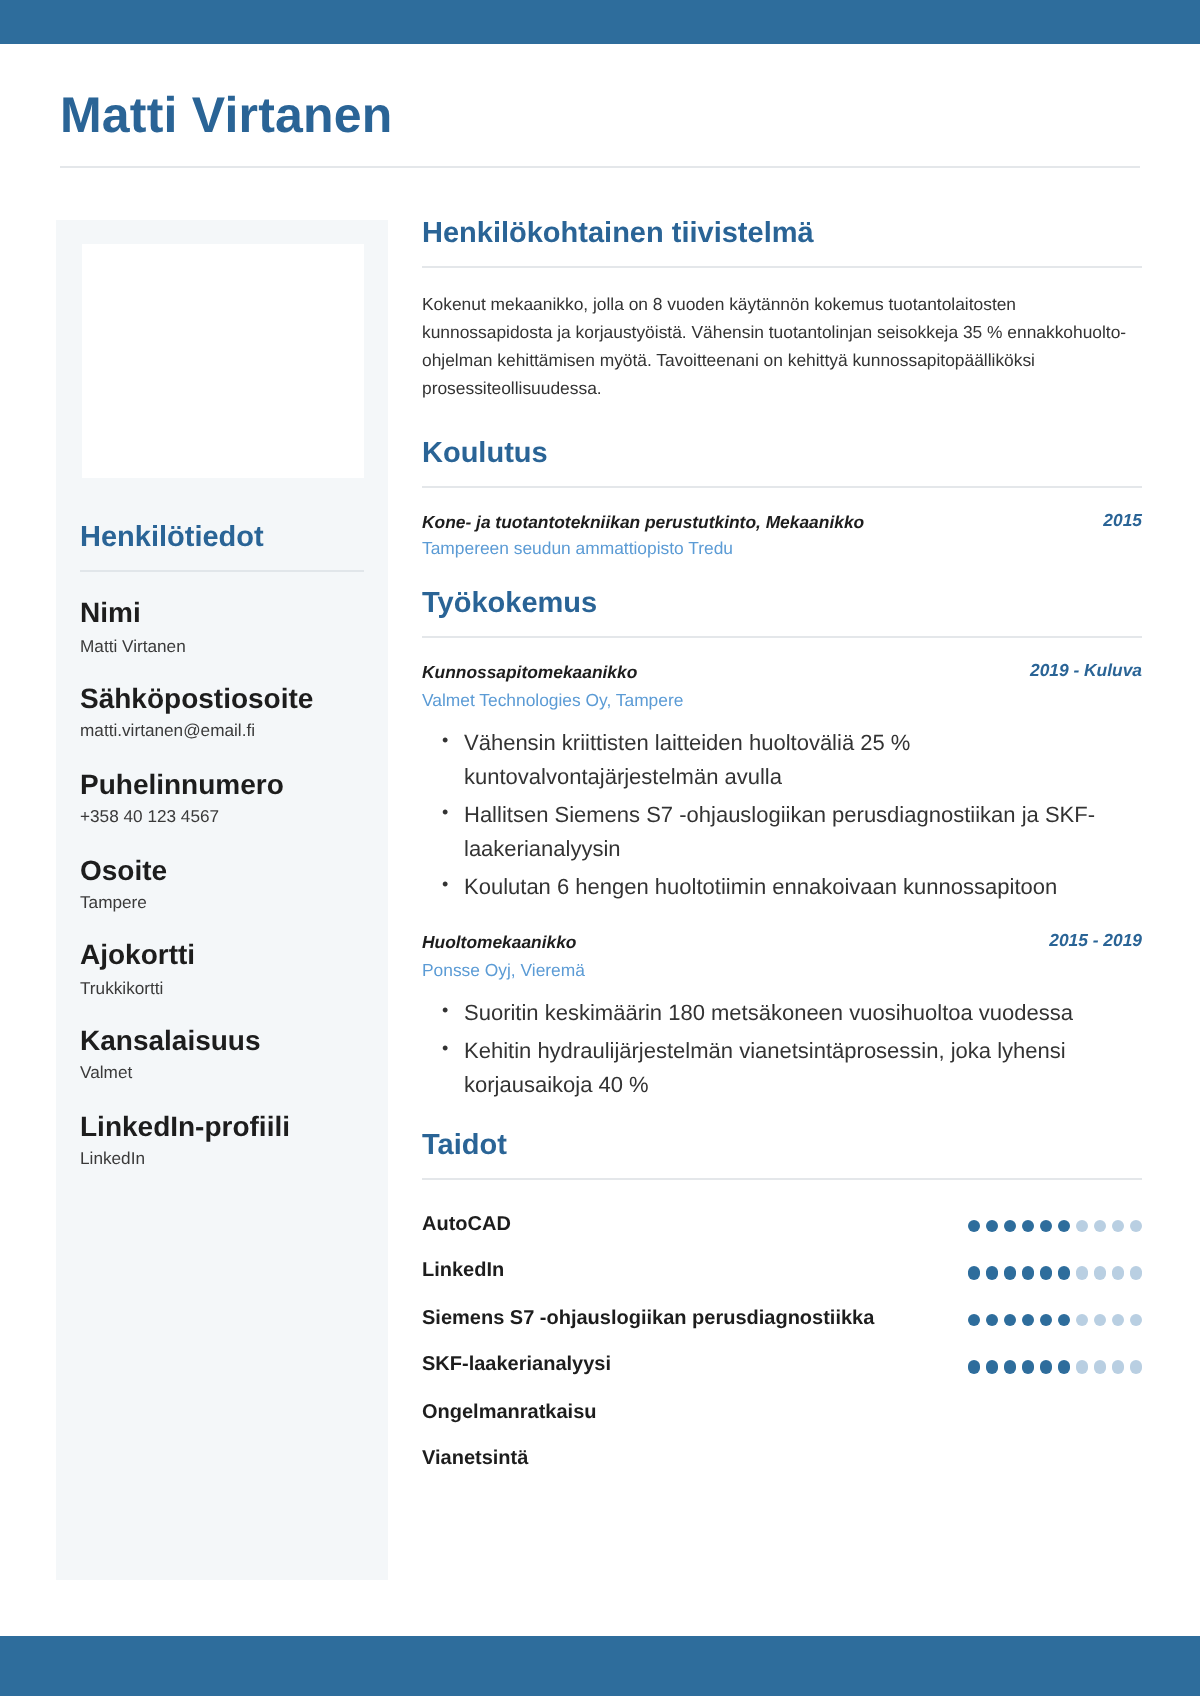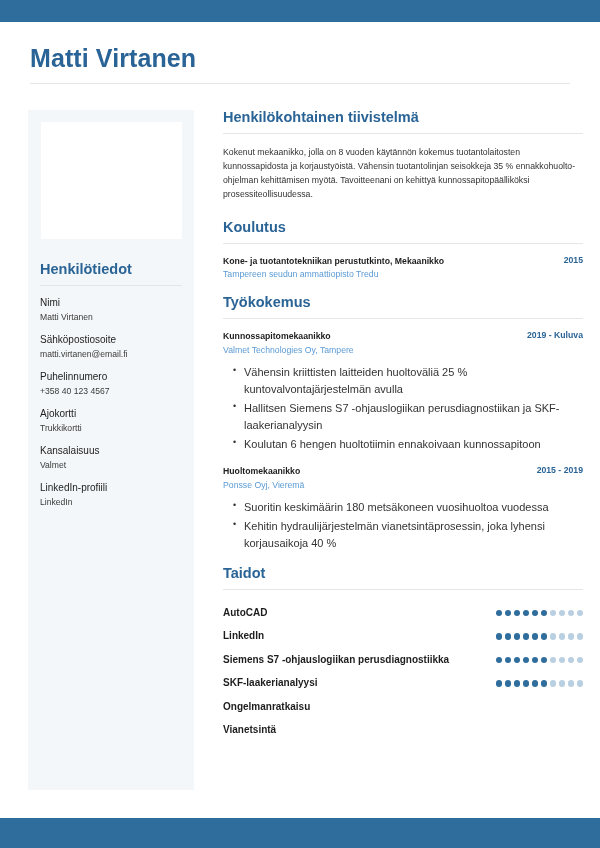--- a/index.html
+++ b/index.html
@@ -96,37 +96,37 @@
   .sidebar-rule {
     border-bottom: 1px solid #e1e6ea;
     margin: 7px 0 10px 0;
   }
 
   .info-item {
     margin-bottom: 10px;
   }
 
   .info-label {
-    font-size: 10px;
-    font-weight: normal;
+    font-size: 14px;
+    font-weight: bold;
     color: #1d1d1d;
     line-height: 1.45;
   }
 
   .info-value {
     font-size: 8.6px;
     color: #3a3a3a;
     line-height: 1.45;
   }
 
   
   .main {
     position: absolute;
     top: 108px;
-    left: 223px;
+    left: 211px;
     width: 360px;
   }
 
   .section {
     margin-bottom: 4px;
   }
 
   .section-title {
     font-size: 14.5px;
     font-weight: bold;
@@ -149,20 +149,21 @@
 
   .entry {
     margin-bottom: 12px;
   }
 
   .entry-head {
     display: flex;
     justify-content: flex-start;
     align-items: flex-start;
     gap: 10px;
+    font-style: italic;
   }
 
   .entry-title {
     font-size: 8.7px;
     font-weight: bold;
     color: #1d1d1d;
     line-height: 1.45;
     flex: 1 1 auto;
   }
 
@@ -264,20 +265,24 @@
           <div class="info-label">Nimi</div>
           <div class="info-value">Matti Virtanen</div>
         </div>
         <div class="info-item">
           <div class="info-label">Sähköpostiosoite</div>
           <div class="info-value">matti.virtanen@email.fi</div>
         </div>
         <div class="info-item">
           <div class="info-label">Puhelinnumero</div>
           <div class="info-value">+358 40 123 4567</div>
+        </div>
+        <div class="info-item">
+          <div class="info-label">Osoite</div>
+          <div class="info-value">Tampere</div>
         </div>
         <div class="info-item">
           <div class="info-label">Ajokortti</div>
           <div class="info-value">Trukkikortti</div>
         </div>
         <div class="info-item">
           <div class="info-label">Kansalaisuus</div>
           <div class="info-value">Valmet</div>
         </div>
         <div class="info-item">

